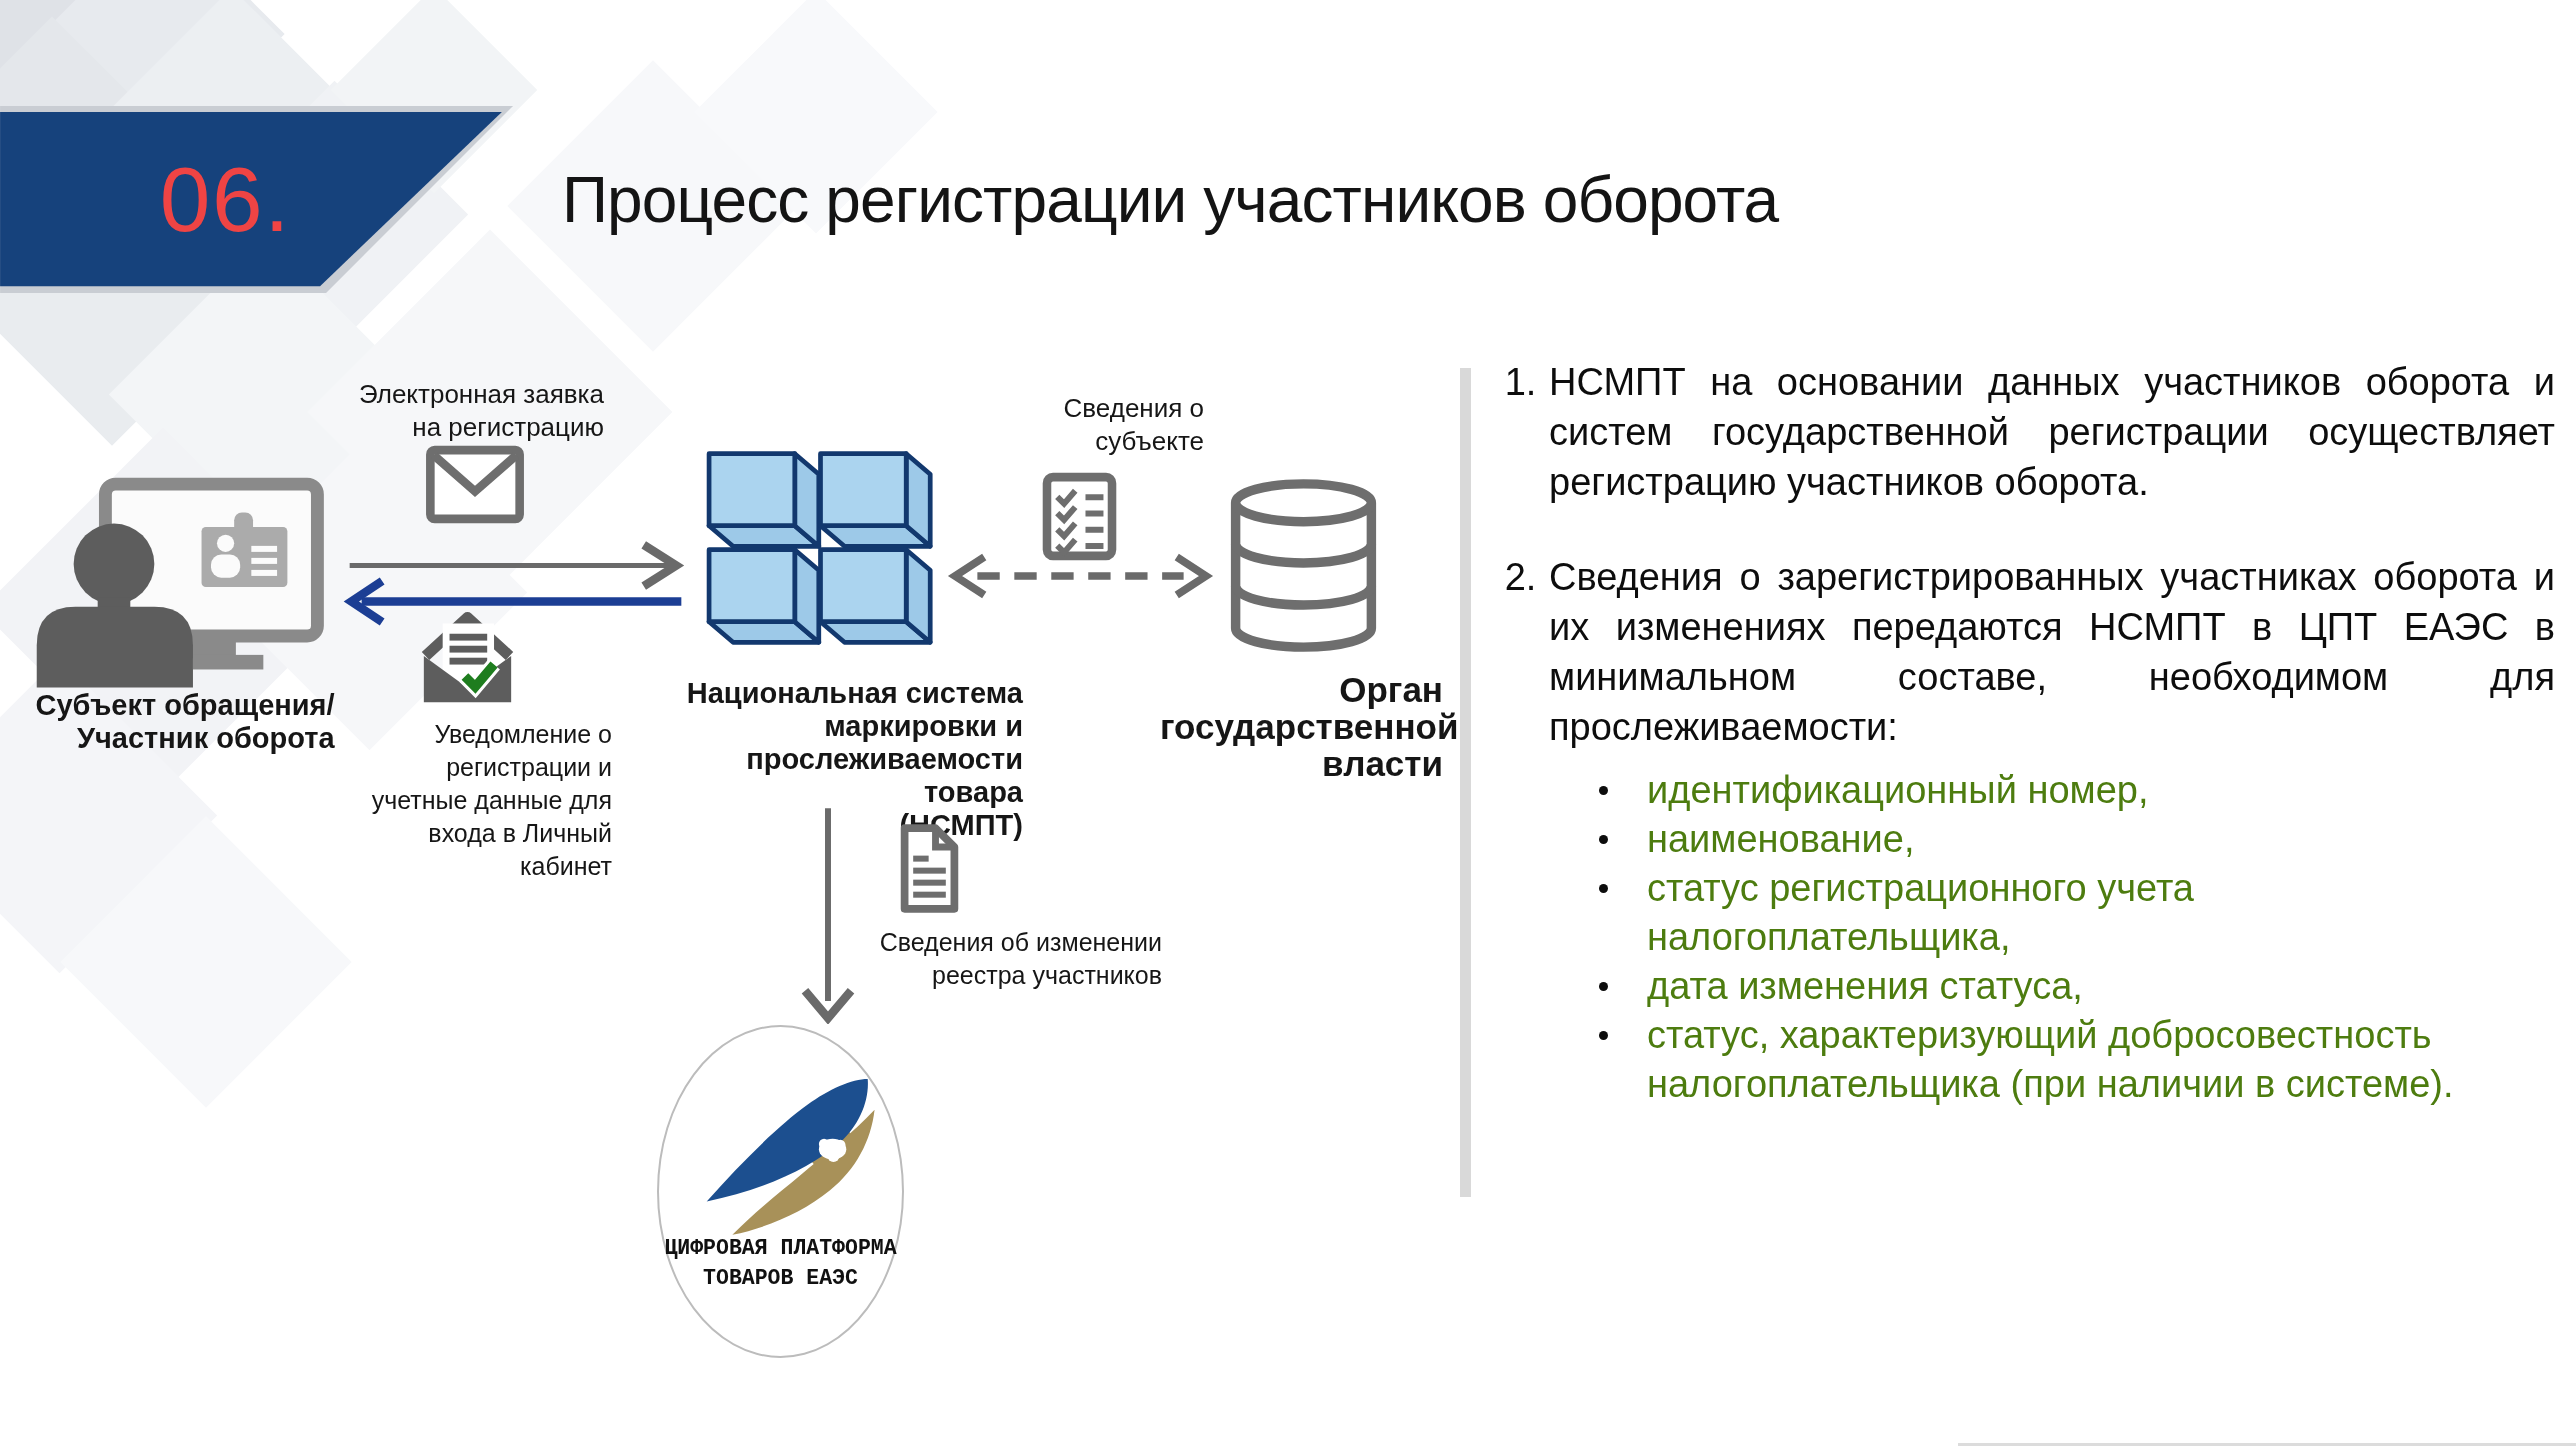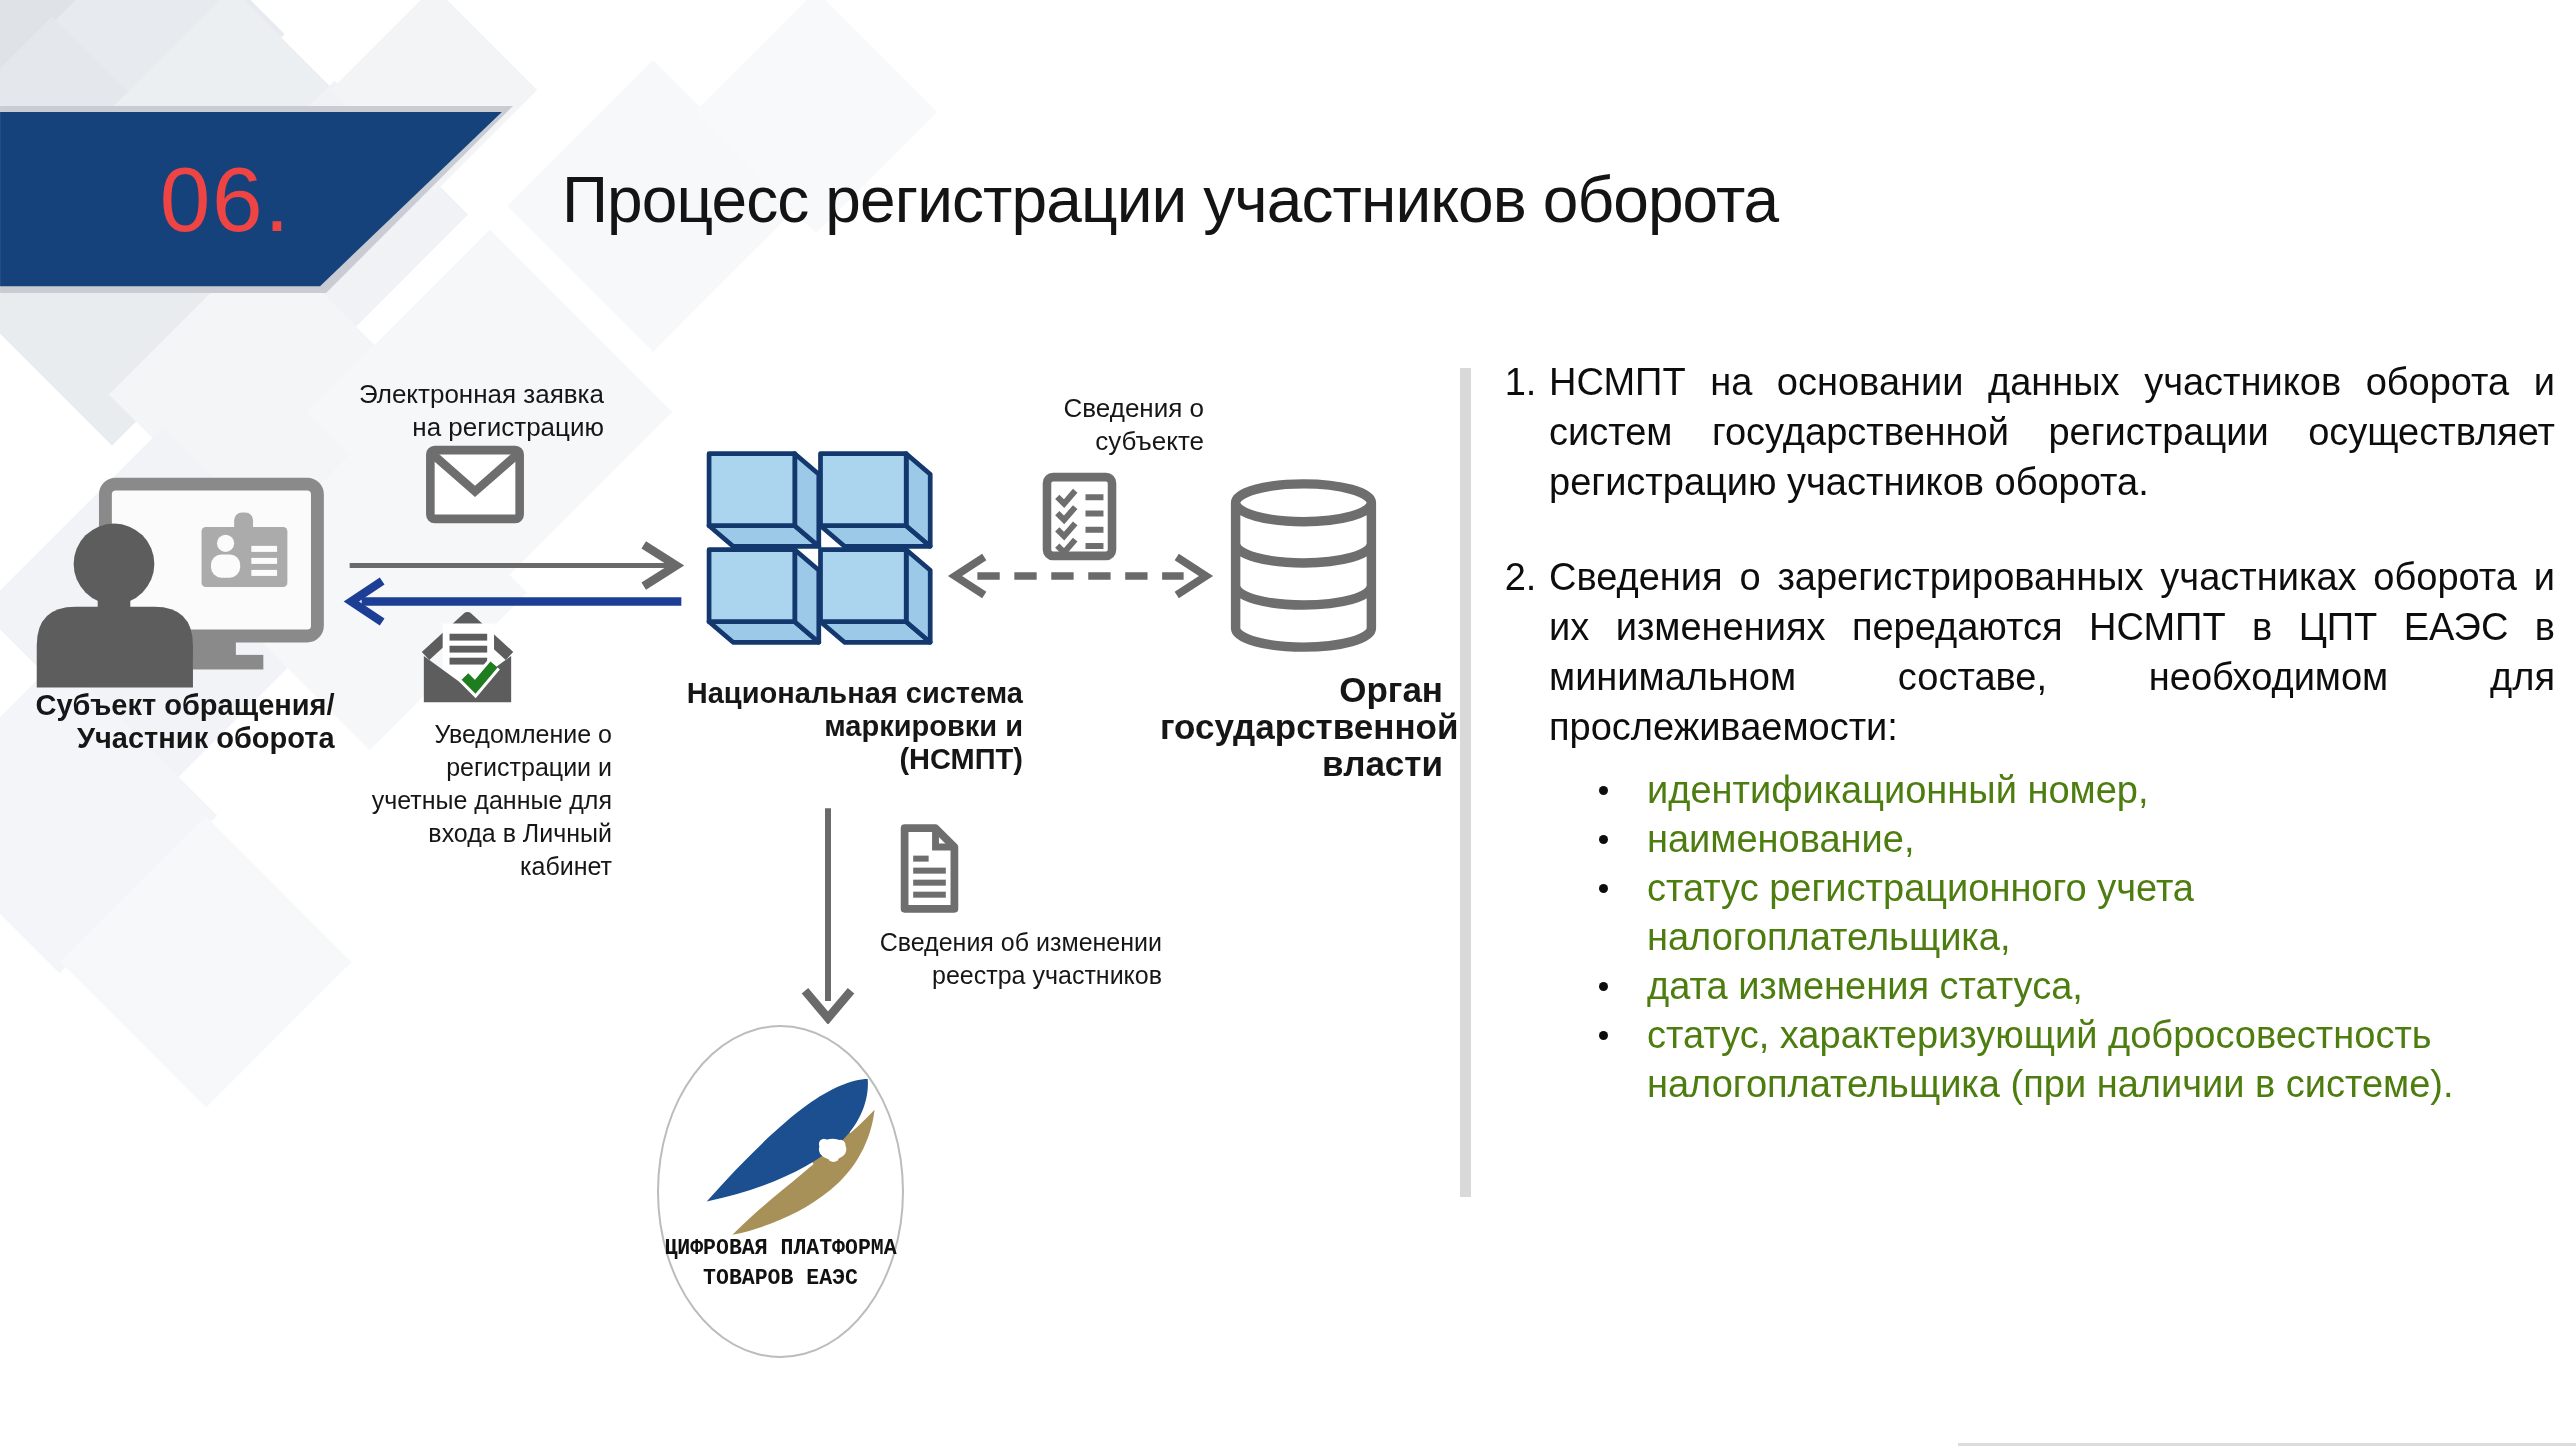--- a/index.html
+++ b/index.html
@@ -138,20 +138,21 @@
       <rect x="15" y="142" width="100" height="84" fill="#abd4ef"></rect>
 
       <path d="M145,226 L245,226 L273,250 L173,250 Z" fill="#9dc9e8"></path>
       <path d="M245,142 L273,166 L273,250 L245,226 Z" fill="#9dc9e8"></path>
       <rect x="145" y="142" width="100" height="84" fill="#abd4ef"></rect>
     </g>
   </svg>
   <div class="lbl name" style="left:642px;top:677px;width:381px;">
     <span class="ln">Национальная система</span>
     <span class="ln">маркировки и</span>
+    <span class="ln">прослеживаемости товара</span>
     <span class="ln">(НСМПТ)</span>
   </div>
 
   <div class="lbl flow" style="left:981px;top:392px;width:223px;font-size:26px;">
     <span class="ln">Сведения о</span>
     <span class="ln">субъекте</span>
   </div>
   <svg class="abs" style="left:1041px;top:472px;" width="77" height="89" viewBox="0 0 90 104">
     <rect x="7" y="6" width="76" height="92" rx="7" fill="#ffffff" stroke="#6e6e6e" stroke-width="10"></rect>
     <g stroke="#6e6e6e" stroke-width="7" fill="none">

